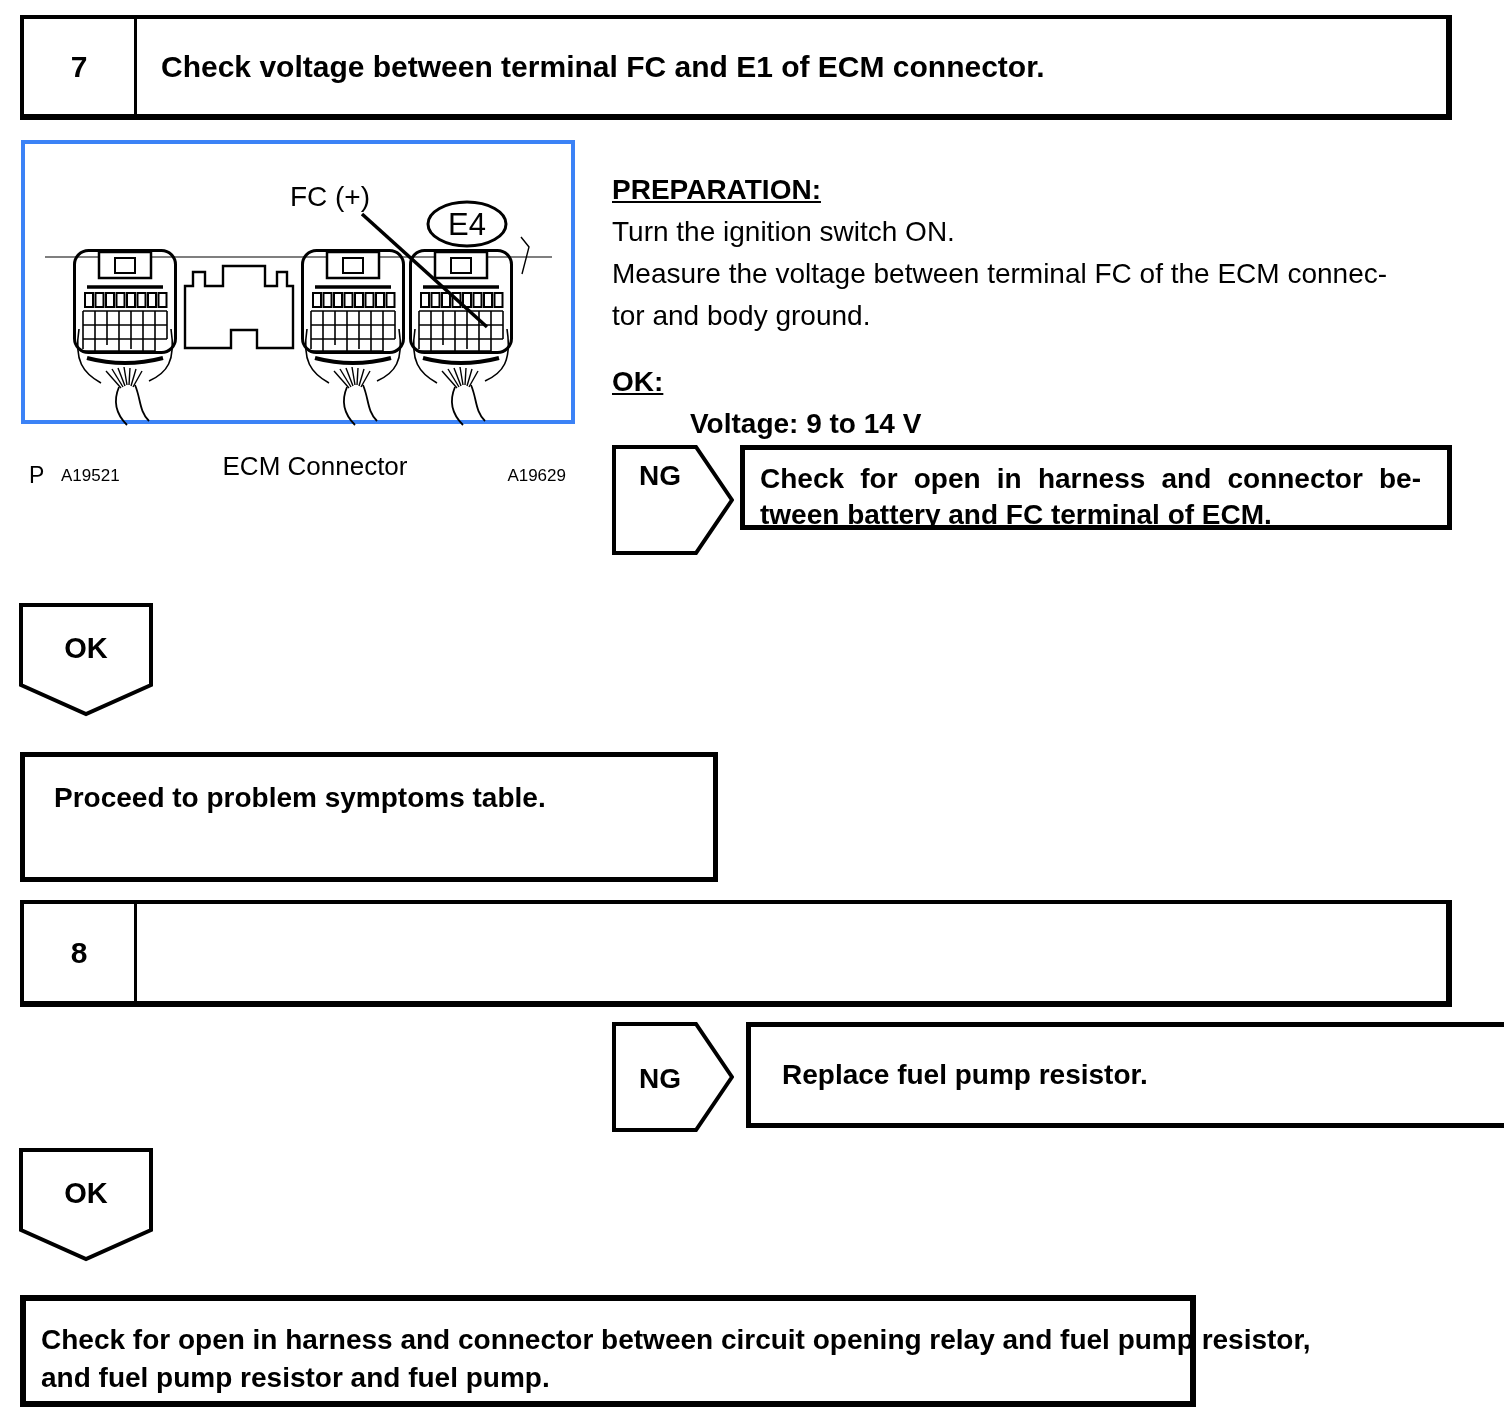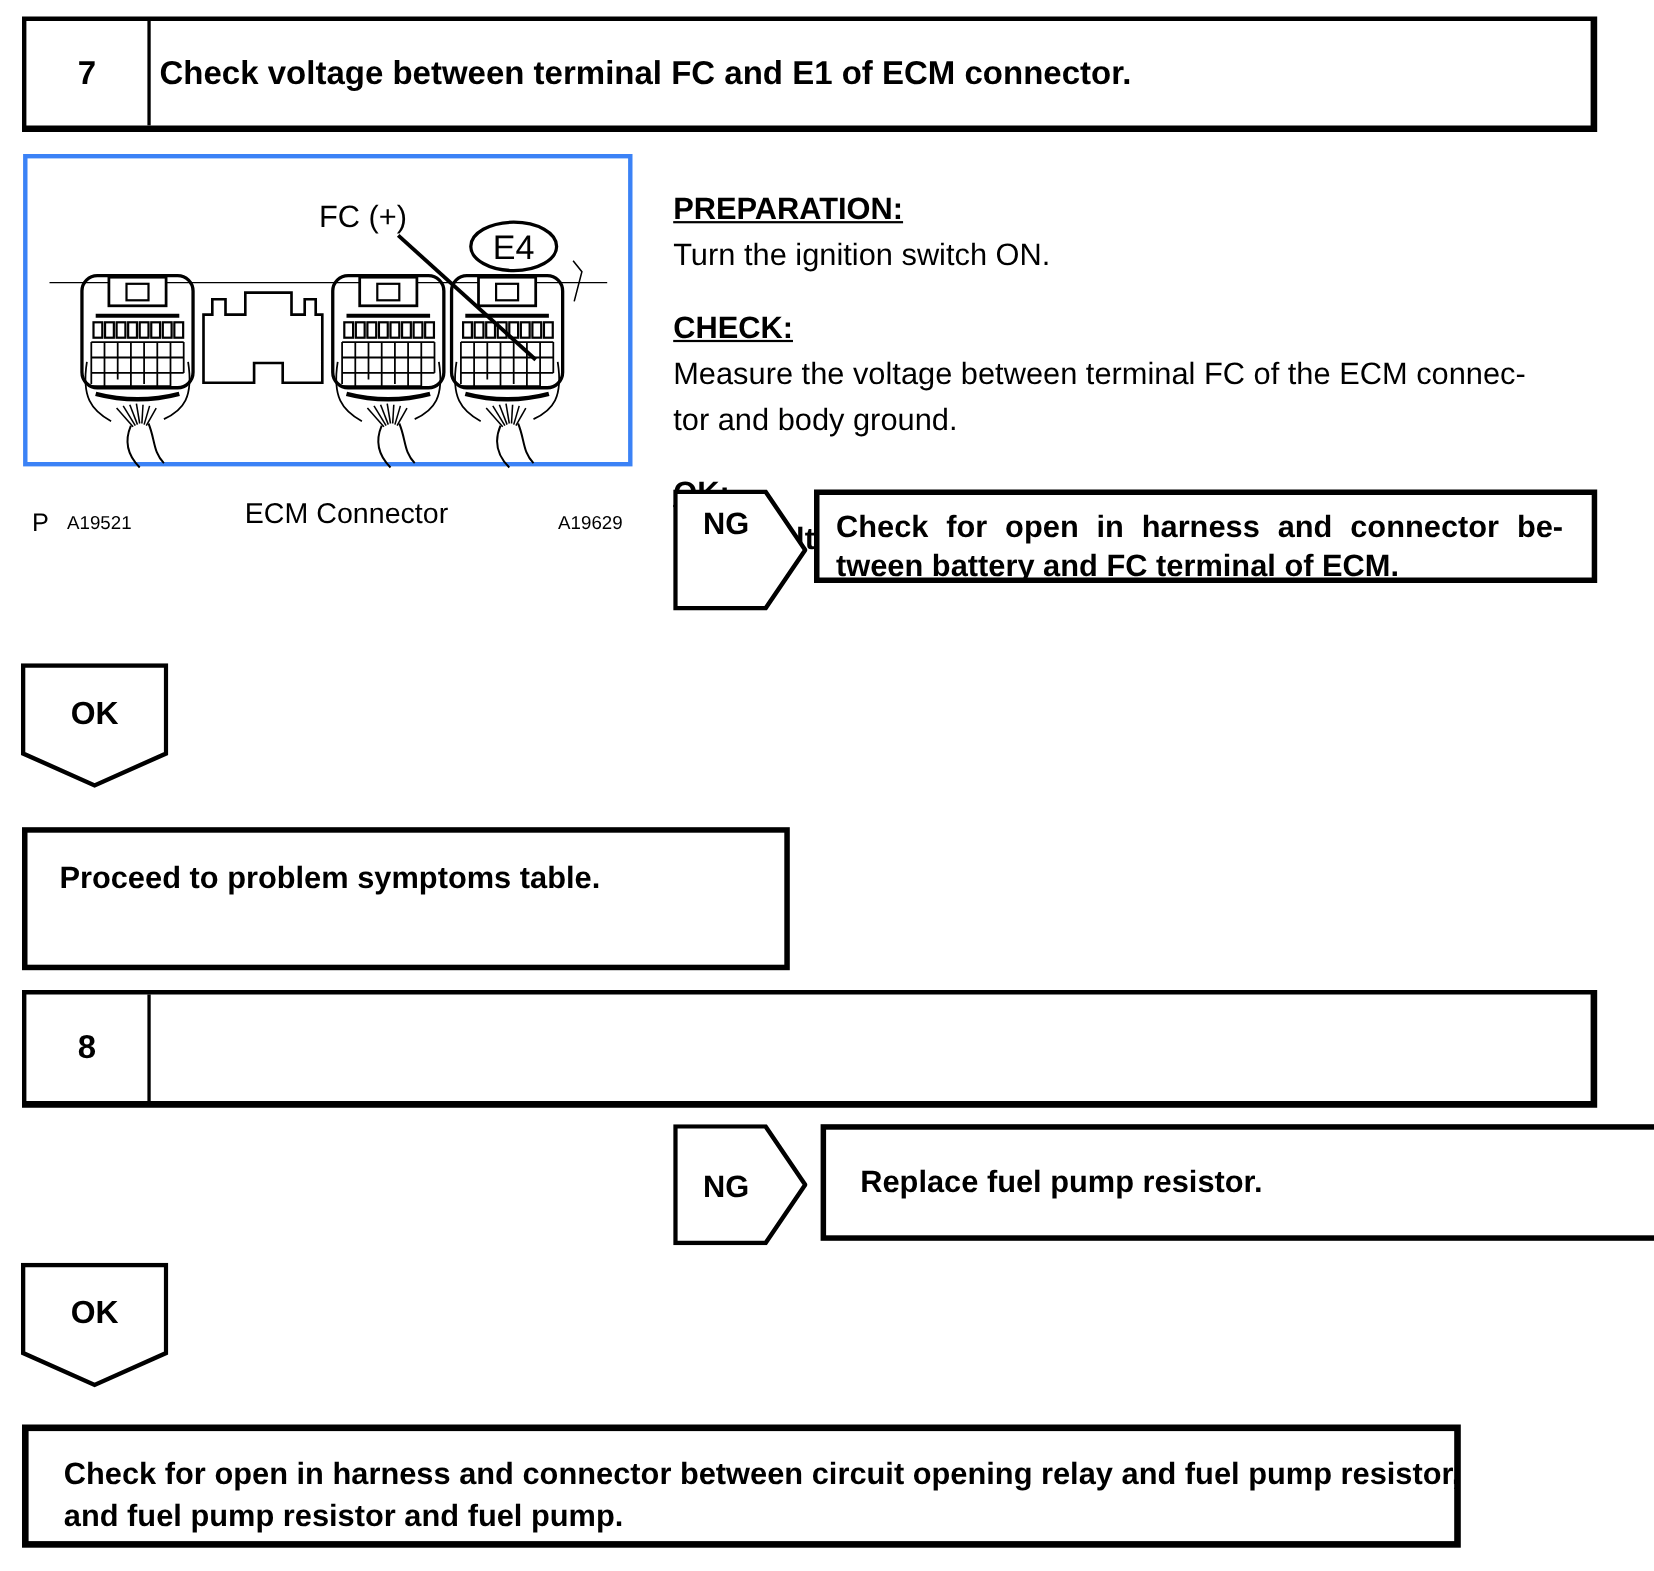--- a/index.html
+++ b/index.html
@@ -6,21 +6,21 @@
   .page{position:relative;width:1504px;height:1428px;background:#fff;
         font-family:"Liberation Sans",sans-serif;color:#000;overflow:hidden;}
 
   
   .step-header{position:absolute;left:20px;width:1432px;height:105px;
                border:4px solid #000;border-bottom-width:6px;border-right-width:6px;
                display:flex;box-sizing:border-box;background:#fff;}
   .step-num{width:110px;border-right:3px solid #000;display:flex;
             align-items:center;justify-content:center;
             font-weight:bold;font-size:30px;}
-  .step-title{flex:1;display:flex;align-items:center;padding-left:8px;
+  .step-title{flex:1;display:flex;align-items:center;padding-left:24px;
               font-weight:bold;font-size:30px;white-space:nowrap;}
 
   
   .figure{position:absolute;left:21px;top:140px;width:554px;height:284px;
           border:4px solid #3b82f6;box-sizing:border-box;background:#fff;}
   .figure svg{display:block;}
 
   
   .instructions{position:absolute;left:612px;top:145px;width:860px;
                 font-size:28px;line-height:42px;}
@@ -31,22 +31,22 @@
   
   .ng-arrow{position:absolute;width:122px;height:110px;}
   .result-box{position:absolute;border:5px solid #000;box-sizing:border-box;
               background:#fff;font-weight:bold;font-size:28px;}
   .ng-box-1{left:740px;top:445px;width:712px;height:85px;padding:11px 26px 0 15px;
             line-height:36px;}
   .jline{text-align:justify;text-align-last:justify;white-space:normal;}
   .ng-box-2{left:746px;top:1022px;width:849px;height:106px;
             display:flex;align-items:center;padding-left:31px;}
   .proceed-box{left:20px;top:752px;width:698px;height:130px;padding:25px 0 0 29px;}
-  .final-box{left:20px;top:1295px;width:1308px;height:112px;
-             border-width:6px;padding:20px 0 0 32px;line-height:38px;}
+  .final-box{left:20px;top:1295px;width:1176px;height:112px;
+             border-width:6px;padding:20px 0 0 15px;line-height:38px;}
   .final-box div{white-space:nowrap;}
 
   .ok-arrow{position:absolute;width:134px;height:114px;}
 
   svg text{font-family:"Liberation Sans",sans-serif;}
 </style>
 </head>
 <body>
 
 <div class="page">
@@ -123,21 +123,20 @@
       <text x="290" y="331" font-size="26" text-anchor="middle" fill="#000">ECM Connector</text>
       <text x="4" y="339" font-size="23" fill="#000">P</text>
       <text x="36" y="337" font-size="17" fill="#000">A19521</text>
       <text x="541" y="337" font-size="17" text-anchor="end" fill="#000">A19629</text>
     </svg>
   </div>
 
   <div class="instructions">
     <div class="ins-line lbl">PREPARATION:</div>
     <div class="ins-line">Turn the ignition switch ON.</div>
-    <div class="ins-line lbl">CHECK:</div>
     <div class="ins-line">Measure the voltage between terminal FC of the ECM connec-</div>
     <div class="ins-line">tor and body ground.</div>
     <div class="ins-line lbl">OK:</div>
     <div class="ins-line spec">Voltage: 9 to 14 V</div>
   </div>
 
   <svg class="ng-arrow" style="left:612px;top:445px;" viewBox="0 0 122 110">
     <polygon points="2,2 84,2 120,55 84,108 2,108" fill="#fff" stroke="#000" stroke-width="4"></polygon>
     <text x="48" y="40" font-size="28" font-weight="bold" text-anchor="middle" fill="#000">NG</text>
   </svg>

